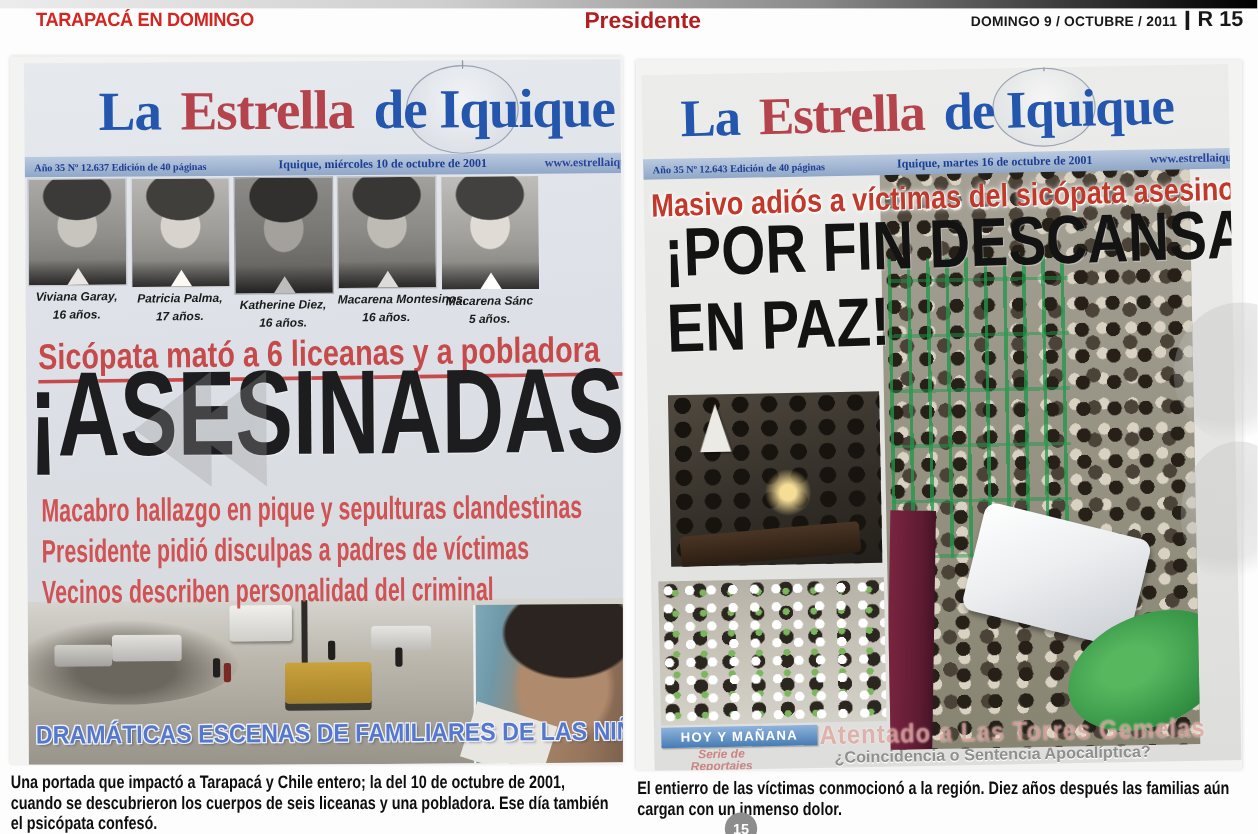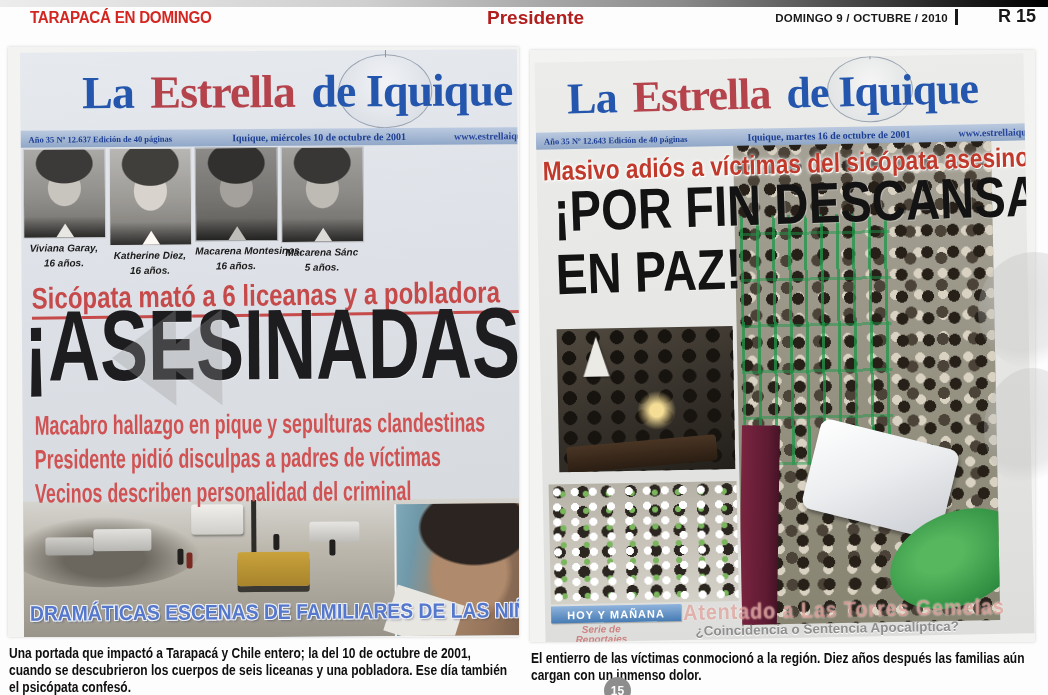--- a/index.html
+++ b/index.html
@@ -9,21 +9,21 @@
 
   
   .top-shade{position:absolute;left:0;top:0;width:1048px;height:7px;
     background:linear-gradient(to right,#ececec,#cfcfcf 35%,#8a8a8a 65%,#1c1c1c 92%,#000);}
   .pub-title{position:absolute;left:30px;top:9px;font-size:16px;font-weight:800;
     color:#d42621;letter-spacing:-0.3px;transform:scaleX(.95);transform-origin:left top;white-space:nowrap;}
   .section-title{position:absolute;left:487px;top:7px;font-size:19px;font-weight:800;color:#b21d1d;white-space:nowrap;}
   .date-wrap{position:absolute;right:12px;top:6px;display:flex;align-items:baseline;gap:7px;}
   .date-line{font-size:11.5px;font-weight:800;color:#181818;letter-spacing:.2px;}
   .date-sep{width:3px;height:16px;background:#181818;align-self:center;}
-  .page-ref{font-size:18px;font-weight:800;color:#181818;margin-left:33px;}
+  .page-ref{font-size:18px;font-weight:800;color:#181818;}
 
   
   .scan{position:absolute;background:#f3f3f1;box-shadow:0 0 3px rgba(0,0,0,.18);overflow:hidden;}
   #left-scan{left:8px;top:47px;width:511px;height:590px;}
   #right-scan{left:530px;top:50px;width:505px;height:592px;}
   .paper{position:absolute;overflow:hidden;}
   .paper-l{left:14px;top:4px;right:0;bottom:0;transform:rotate(-.4deg);
     background:linear-gradient(175deg,#e6e9ee 0%,#dde1e7 40%,#d3d6da 100%);}
   .paper-r{left:10px;top:8px;right:6px;bottom:4px;transform:rotate(-1.1deg);
     background:linear-gradient(178deg,#ecedea 0%,#e6e7e4 50%,#dddedb 100%);}
@@ -185,21 +185,21 @@
 </style>
 </head>
 <body>
 
 <div id="page">
 
   <div class="top-shade"></div>
   <div class="pub-title">TARAPACÁ EN DOMINGO</div>
   <div class="section-title">Presidente</div>
   <div class="date-wrap">
-    <span class="date-line">DOMINGO 9 / OCTUBRE / 2010</span>
+    <span class="date-line">DOMINGO 9 / OCTUBRE / 2011</span>
     <span class="date-sep"></span>
     <span class="page-ref">R 15</span>
   </div>
 
   <div class="scan" id="left-scan">
     <div class="paper paper-l">
 
       <div class="globe" style="left:318px;top:4px;width:92px;height:72px;"></div>
       <div class="masthead" style="left:62px;top:14px;font-size:46px;">
         <span class="mh-blue">La</span>
@@ -212,20 +212,25 @@
         <span class="info-date">Iquique, miércoles 10 de octubre de 2001</span>
         <span class="info-web">www.estrellaiquique.cl</span>
 
       </div>
 
       <div class="victims">
         <div class="v-cell">
           <div class="portrait" style="height:88px;"></div>
           <span class="v-name">Viviana Garay,</span>
           <span class="v-name">16 años.</span>
+        </div>
+        <div class="v-cell">
+          <div class="portrait" style="height:90px;"></div>
+          <span class="v-name">Patricia Palma,</span>
+          <span class="v-name">17 años.</span>
         </div>
         <div class="v-cell">
           <div class="portrait" style="height:96px;"></div>
           <span class="v-name">Katherine Diez,</span>
           <span class="v-name">16 años.</span>
         </div>
         <div class="v-cell">
           <div class="portrait" style="height:92px;"></div>
           <span class="v-name">Macarena Montesinos,</span>
           <span class="v-name">16 años.</span>

